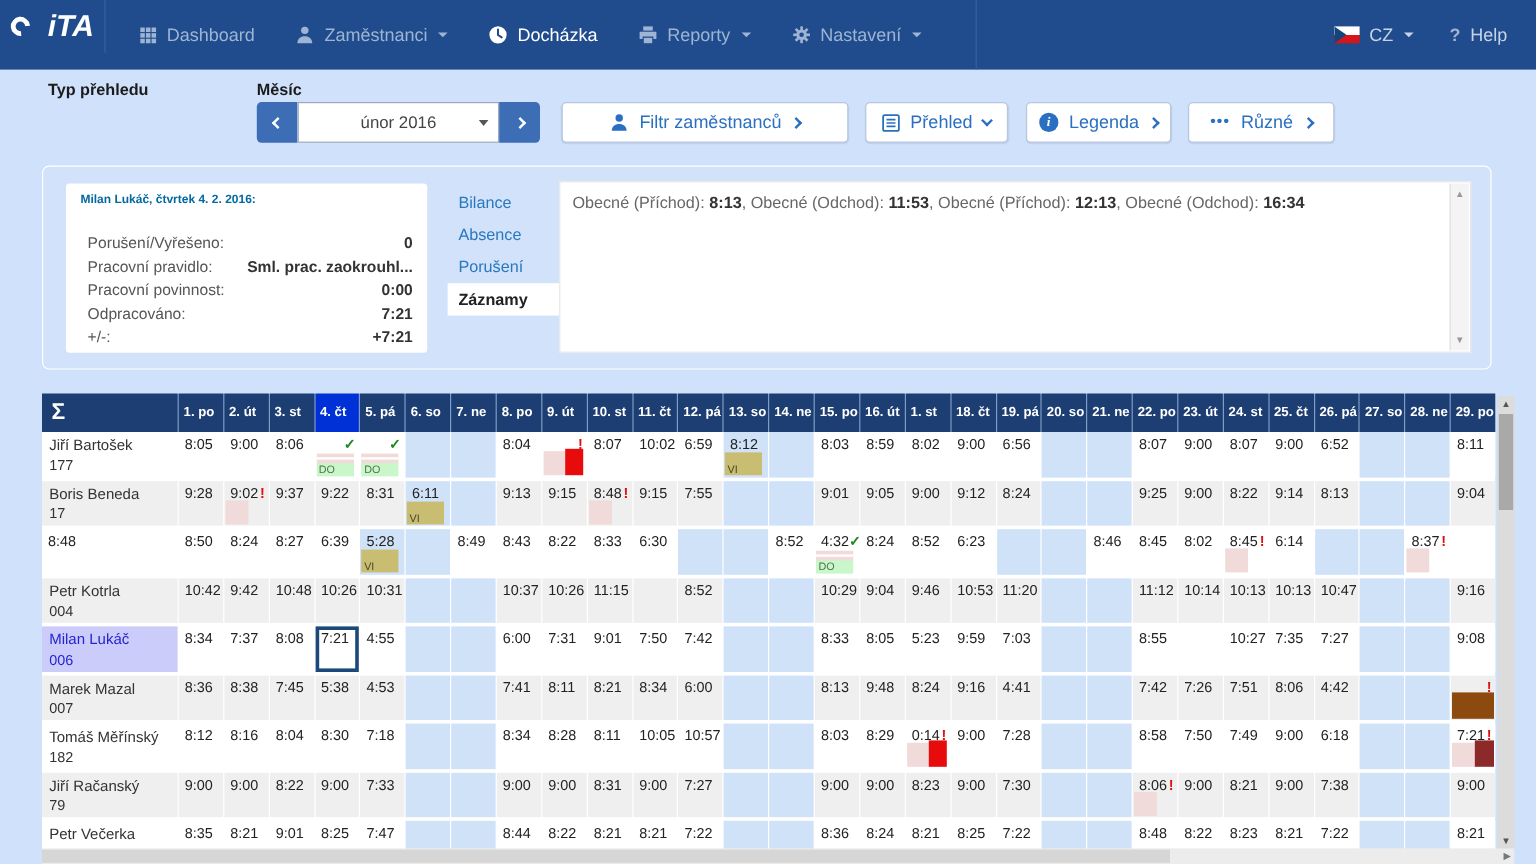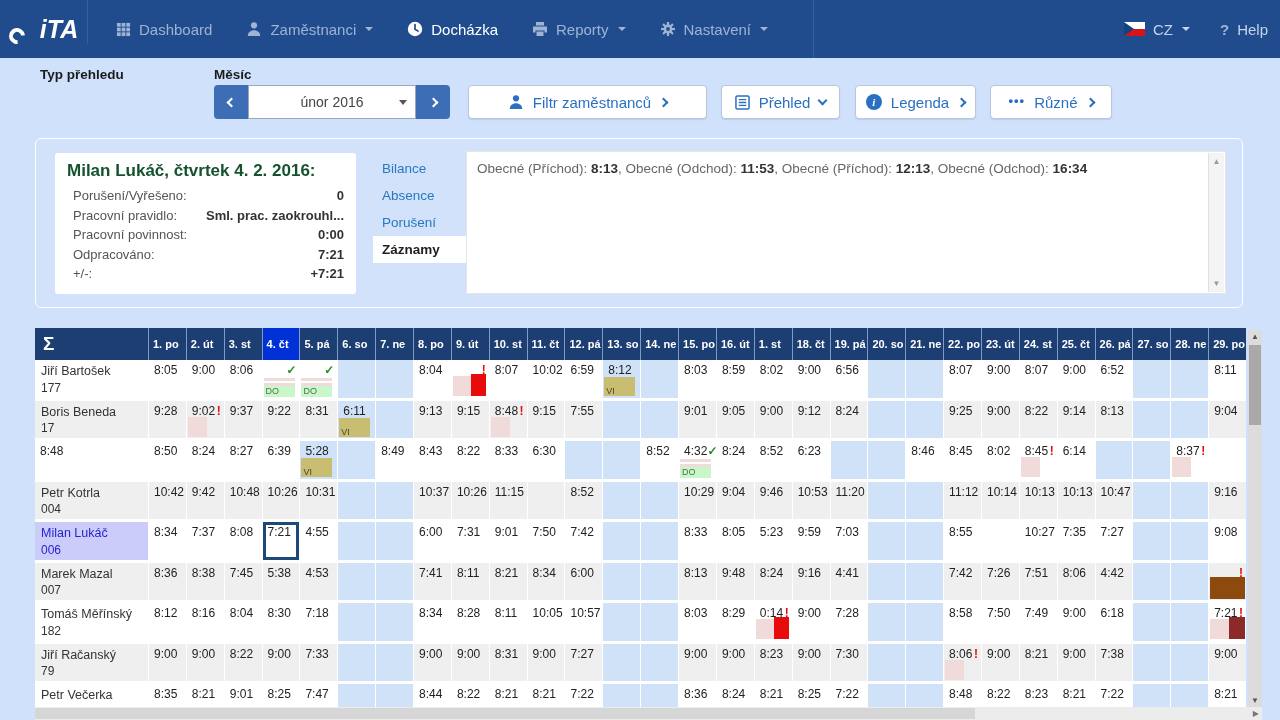--- a/index.html
+++ b/index.html
@@ -3,35 +3,35 @@
 <meta charset="utf-8">
 <style>
   * { box-sizing: border-box; }
   html,body { margin:0; padding:0; }
   body {
     width:1280px; height:720px; overflow:hidden; position:relative;
     background:#cfe1fb; font-family:"Liberation Sans", sans-serif;
   }
   
   .navbar { position:absolute; top:0; left:0; width:1280px; height:58px; background:#204c8d; }
-  .logo { position:absolute; left:0; top:0; width:88px; height:44px; display:flex; align-items:flex-end;
+  .logo { position:absolute; left:0; top:0; width:88px; height:44px; display:flex; align-items:center;
           justify-content:center; gap:15px; border-right:1px solid #33619f; color:#fff;
           font-size:25px; font-weight:bold; font-style:italic; cursor:pointer; }
   .logo-c { width:16px; height:16px; border:4.5px solid #fff; border-radius:50%;
             border-right-color:transparent; transform:rotate(40deg); display:inline-block; }
   .nav-menu { position:absolute; left:89px; top:0; height:58px; display:flex; align-items:stretch; padding-left:10px; }
   .nav-item { display:flex; align-items:center; gap:8px; color:#9db4d3; font-size:15px;
               padding:0 17px; cursor:pointer; white-space:nowrap; }
   .nav-item.active { color:#fff; }
   .nico { display:flex; align-items:center; }
   .caret { width:0; height:0; border-left:4px solid transparent; border-right:4px solid transparent;
            border-top:4px solid currentColor; display:inline-block; margin-left:1px; }
   .nav-divider { position:absolute; left:813px; top:0; width:1px; height:58px; background:#33619f; }
   .nav-right { position:absolute; right:0; top:0; height:58px; display:flex; align-items:center;
-               gap:30px; padding-right:12px; color:#c6d4e8; font-size:15px; }
+               gap:30px; padding-right:24px; color:#c6d4e8; font-size:15px; }
   .lang, .help { display:flex; align-items:center; gap:8px; cursor:pointer; }
   .flag { position:relative; width:21px; height:14px; overflow:hidden; display:inline-block;
           background:linear-gradient(to bottom,#fff 50%,#d7141a 50%); }
   .flag::before { content:""; position:absolute; left:0; top:0;
           border-top:7px solid transparent; border-bottom:7px solid transparent; border-left:10px solid #11457e; }
   .qmark { font-weight:bold; color:#9db4d3; font-size:15px; }
   
   .toolbar { position:absolute; top:58px; left:0; width:1280px; height:76px; }
   .tb-label { position:absolute; top:9px; font-size:13.5px; font-weight:bold; color:#1b1b1b; }
   .select { position:absolute; top:27px; height:34px; background:#fff; border:1px solid #9aa7bd;
@@ -51,21 +51,21 @@
           box-shadow:0 1px 1px rgba(40,60,120,.12); cursor:pointer; }
   .info-i { width:16px; height:16px; border-radius:50%; background:#2a70c2; color:#fff; font-size:11px;
           font-weight:bold; font-style:italic; display:flex; align-items:center; justify-content:center;
           font-family:"Liberation Serif", serif; }
   .dots-i { font-weight:bold; letter-spacing:1px; font-size:13px; margin-top:-4px; }
   
   .detail-panel { position:absolute; left:35px; top:138px; width:1208px; height:170px;
           border:1px solid #fff; border-radius:6px; background:#d2e2fb; }
   .detail-card { position:absolute; left:19px; top:14px; width:301px; height:141px; background:#fff;
           border-radius:3px; padding:8px 12px; }
-  .detail-title { font-size:17px; font-weight:bold; color:#14532d; margin-bottom:5px; }
+  .detail-title { font-size:10px; font-weight:bold; color:#0369a1; margin-bottom:21px; }
   .stat-row { display:flex; justify-content:space-between; font-size:13px; color:#555;
           line-height:19.5px; padding-left:6px; }
   .stat-row b { color:#333; white-space:nowrap; }
   .detail-tabs { position:absolute; left:337px; top:16px; width:93px; }
   .dtab { height:27px; line-height:27px; font-size:13.5px; color:#2878be; padding-left:9px; cursor:pointer; }
   .dtab.active { background:#fff; color:#222; font-weight:bold; }
   .detail-content { position:absolute; left:430px; top:12px; right:16px; bottom:13px; background:#fff;
           border:1px solid #e6e6e6; }
   .detail-records { position:absolute; left:10px; top:7px; right:26px; font-size:13.5px; color:#666; line-height:19px; }
   .detail-records b { color:#333; }

